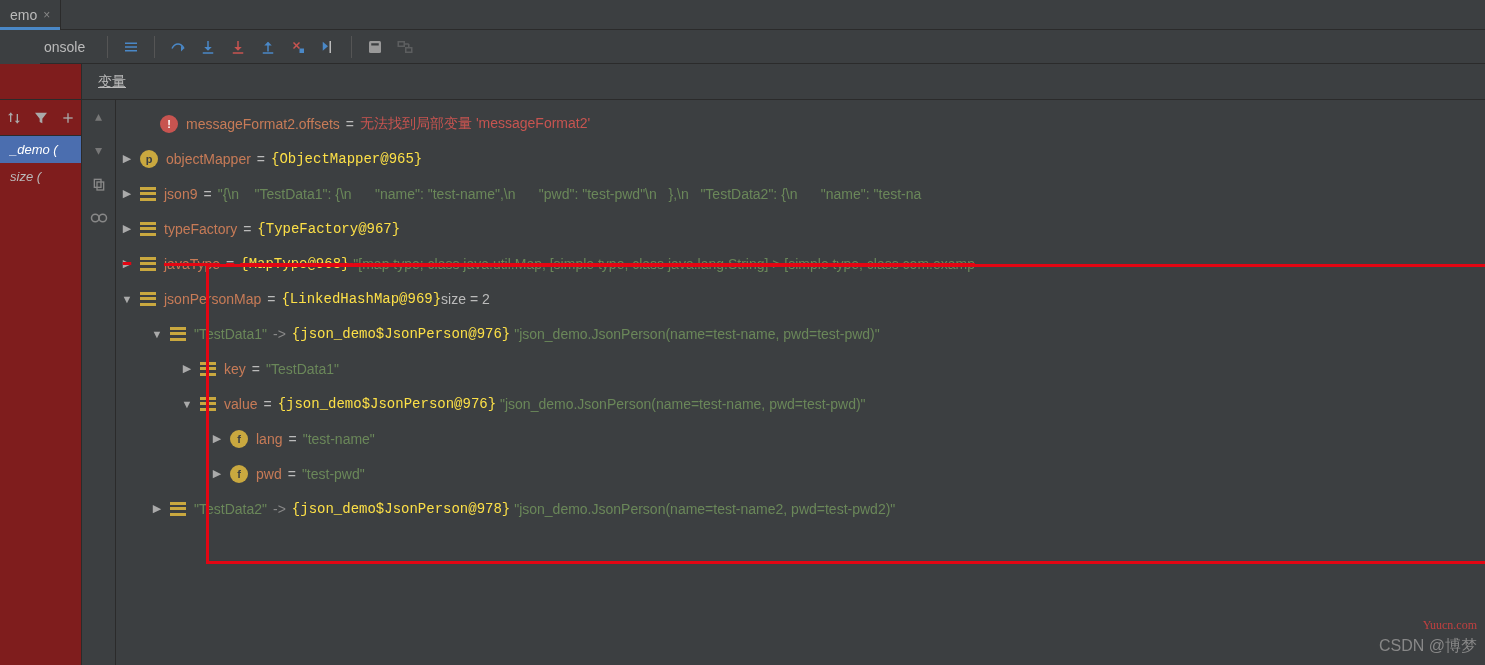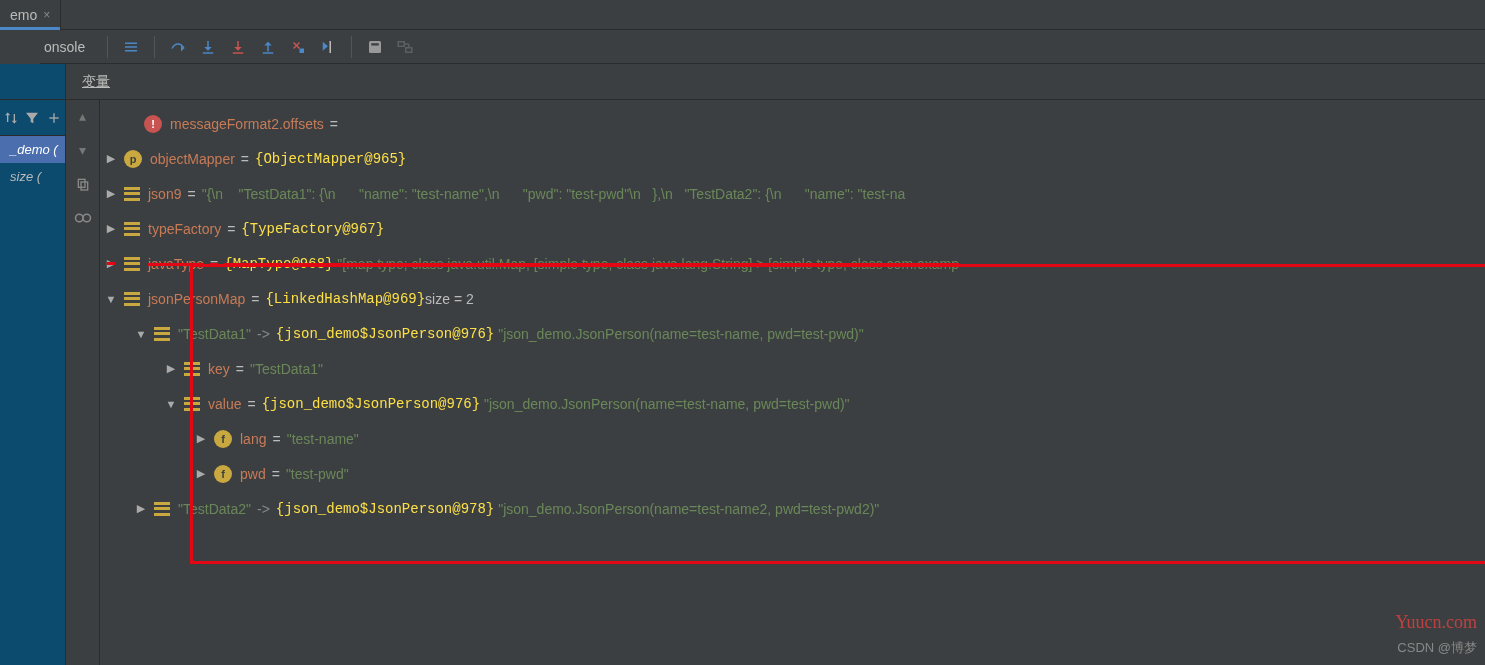--- a/index.html
+++ b/index.html
@@ -19,21 +19,21 @@
   
   .toolbar-row { height:34px; display:flex; align-items:center; background:#3c3f41; border-bottom:1px solid #2b2b2b;margin-left:40px;}
   .toolbar-row .label { padding:0 14px 0 4px; color:#bbb;}
   .tb-divider { width:1px; height:22px; background:#555; margin:0 8px;}
   .tb-btn { width:30px; height:30px; display:flex; align-items:center; justify-content:center; color:#4a88c7;}
   .tb-btn svg { width:18px; height:18px; }
   .tb-btn.disabled svg { opacity:.35; filter:grayscale(1);}
 
   
   .main { display:flex; height:calc(100% - 64px);}
-  .left-col { width:66px; background:#0c4a6e; border-right:1px solid #2b2b2b; display:flex; flex-direction:column;}
+  .left-col { width:82px; background:#7f1d1d; border-right:1px solid #2b2b2b; display:flex; flex-direction:column;}
   .left-top { height:36px; border-bottom:1px solid #2b2b2b;}
   .left-icons { height:36px; display:flex; align-items:center; justify-content:space-around; border-bottom:1px solid #2b2b2b;}
   .left-icons .ic { width:20px; height:20px; color:#aaa; display:flex; align-items:center; justify-content:center;}
   .thread-item { padding:6px 4px 6px 10px; font-style:italic; color:#bbb; font-size:13px; white-space:nowrap; overflow:hidden;}
   .thread-item.sel { background:#4b6eaf; color:#fff;}
 
   .right-col { flex:1; display:flex; flex-direction:column; position:relative; overflow:hidden;}
   .vars-header { height:36px; display:flex; align-items:center; padding-left:16px; color:#bbb; border-bottom:1px solid #2b2b2b;text-decoration:underline;}
   .vars-body { flex:1; display:flex;}
   .gutter { width:34px; background:#3c3f41; border-right:1px solid #2b2b2b; display:flex; flex-direction:column; align-items:center; padding-top:6px; gap:14px; color:#777;}
@@ -53,22 +53,22 @@
   .vname { color:#c77b57;}
   .eq { color:#bbb; margin:0 6px;}
   .obj { color:#fde047;font-family:Liberation Mono, monospace;}
   .str { color:#6a8759; }
   .key { color:#bbb;}
   .err { color:#c75450;}
   .arrow-op{ color:#888; margin:0 6px;}
 
   .redbox { position:absolute; border:3px solid #e30613; left:124px; top:200px; width:1358px; height:300px; pointer-events:none;}
 
-  .wm1 { position:absolute; right:8px; bottom:32px; color:#c04040; font-size:18px; font-family:serif;}
-  .wm2 { position:absolute; right:8px; bottom:8px; color:#888; font-size:13px;}
+  .wm1 { position:absolute; right:8px; bottom:32px; color:#c04040; font-size:12px; font-family:serif;}
+  .wm2 { position:absolute; right:8px; bottom:8px; color:#888; font-size:16px;}
 </style>
 </head>
 <body>
 
 <div class="tab-strip">
   <div class="tab active">
     <span>emo</span>
     <span class="close">×</span>
   </div>
 </div>
@@ -192,20 +192,21 @@
       </div>
 
       <div class="tree">
 
         <div class="row">
           <span class="ind" style="width:24px"></span>
             <span class="arrow blank">▶</span>
           <span class="ic-badge ic-error">!</span>
           <span class="vname">messageFormat2.offsets</span>
           <span class="eq">=</span>
+          <span class="err">无法找到局部变量 'messageFormat2'</span>
         </div>
 
         <div class="row">
           <span class="ind" style="width:4px"></span>
             <span class="arrow">▶</span>
           <span class="ic-badge ic-p">p</span>
           <span class="vname">objectMapper</span>
           <span class="eq">=</span>
           <span class="obj">{ObjectMapper@965}</span>
         </div>

